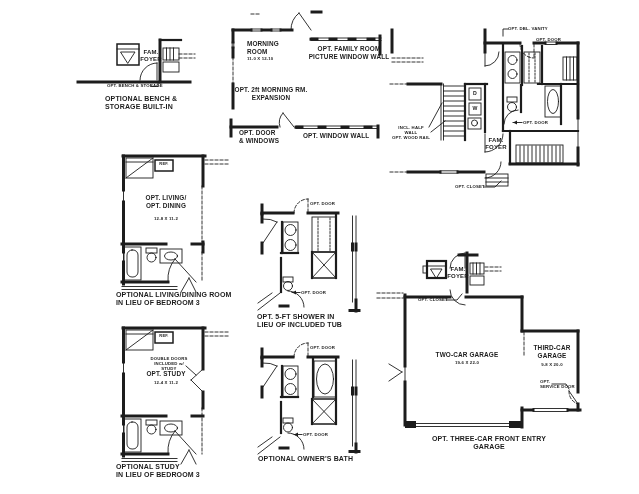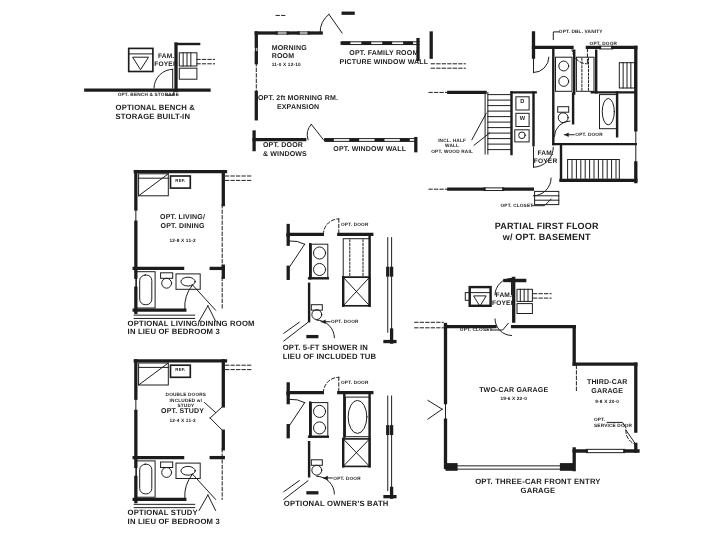--- a/index.html
+++ b/index.html
@@ -407,22 +407,20 @@
   <div class="lb s42" style="left:508px;top:25.5px;">OPT. DBL. VANITY</div>
   <div class="lb s42" style="left:536px;top:36.5px;">OPT. DOOR</div>
   <div class="lb s5 ctr" style="left:469px;top:90px;width:12px;">D</div>
   <div class="lb s5 ctr" style="left:469px;top:105px;width:12px;">W</div>
   <div class="lb s42 ctr" style="left:392px;top:125px;width:38px;">INCL. HALF WALL
 OPT. WOOD RAIL</div>
   <div class="lb s6 ctr" style="left:484px;top:137px;width:24px;">FAM.
 FOYER</div>
   <div class="lb s42" style="left:523px;top:119.5px;">OPT. DOOR</div>
   <div class="lb s42" style="left:455px;top:184px;">OPT. CLOSET</div>
-  <div class="lb s8 ctr" style="left:444px;top:201px;width:106px;">PARTIAL FIRST FLOOR
-w/ OPT. BASEMENT</div>
 
   <div class="lb ctr" style="left:155px;top:161.5px;width:18px;font-size:4px;">REF.</div>
   <div class="lb s65 ctr" style="left:135px;top:194px;width:62px;">OPT. LIVING/
 OPT. DINING</div>
   <div class="lb s42 ctr" style="left:135px;top:216px;width:62px;">12-8 X 11-2</div>
   <div class="lb s7" style="left:116px;top:291px;">OPTIONAL LIVING/DINING ROOM
 IN LIEU OF BEDROOM 3</div>
 
   <div class="lb s42" style="left:310px;top:200.5px;">OPT. DOOR</div>
   <div class="lb s42" style="left:301px;top:289.5px;">OPT. DOOR</div>

